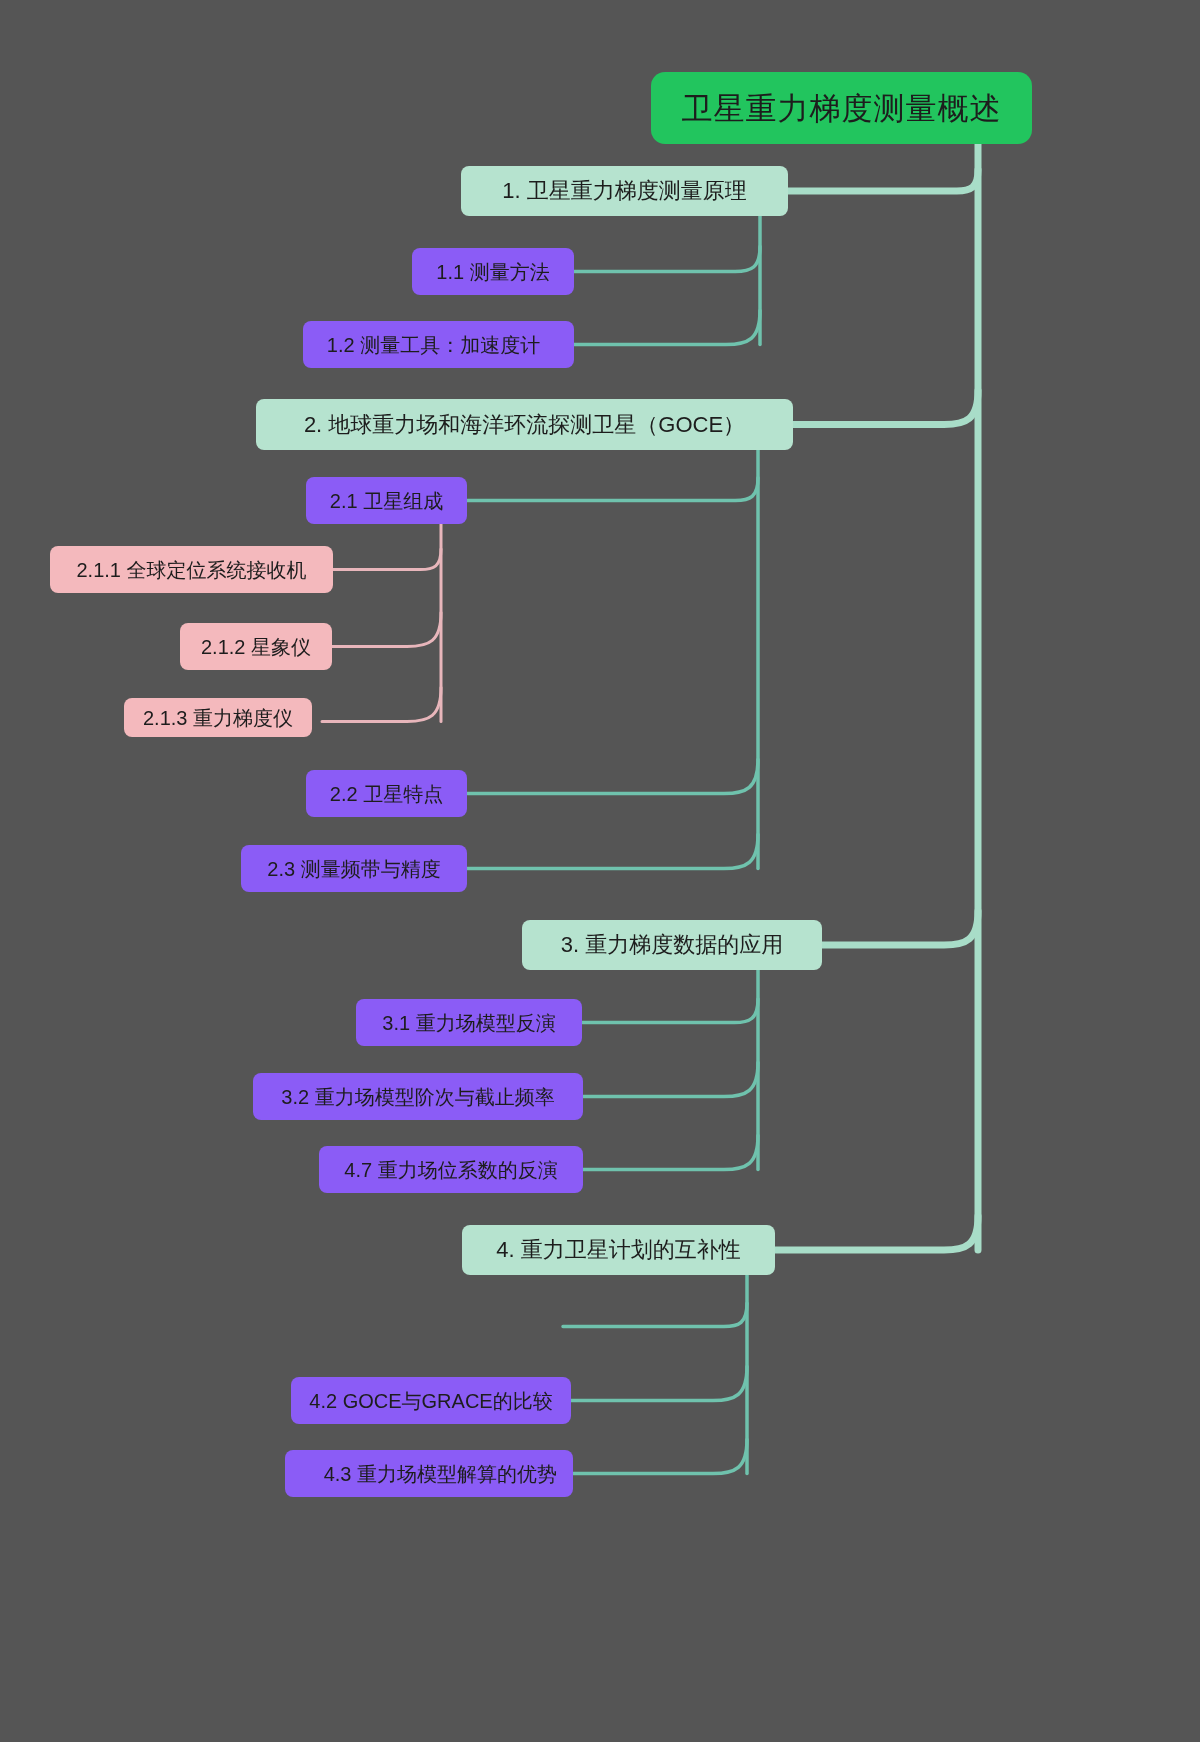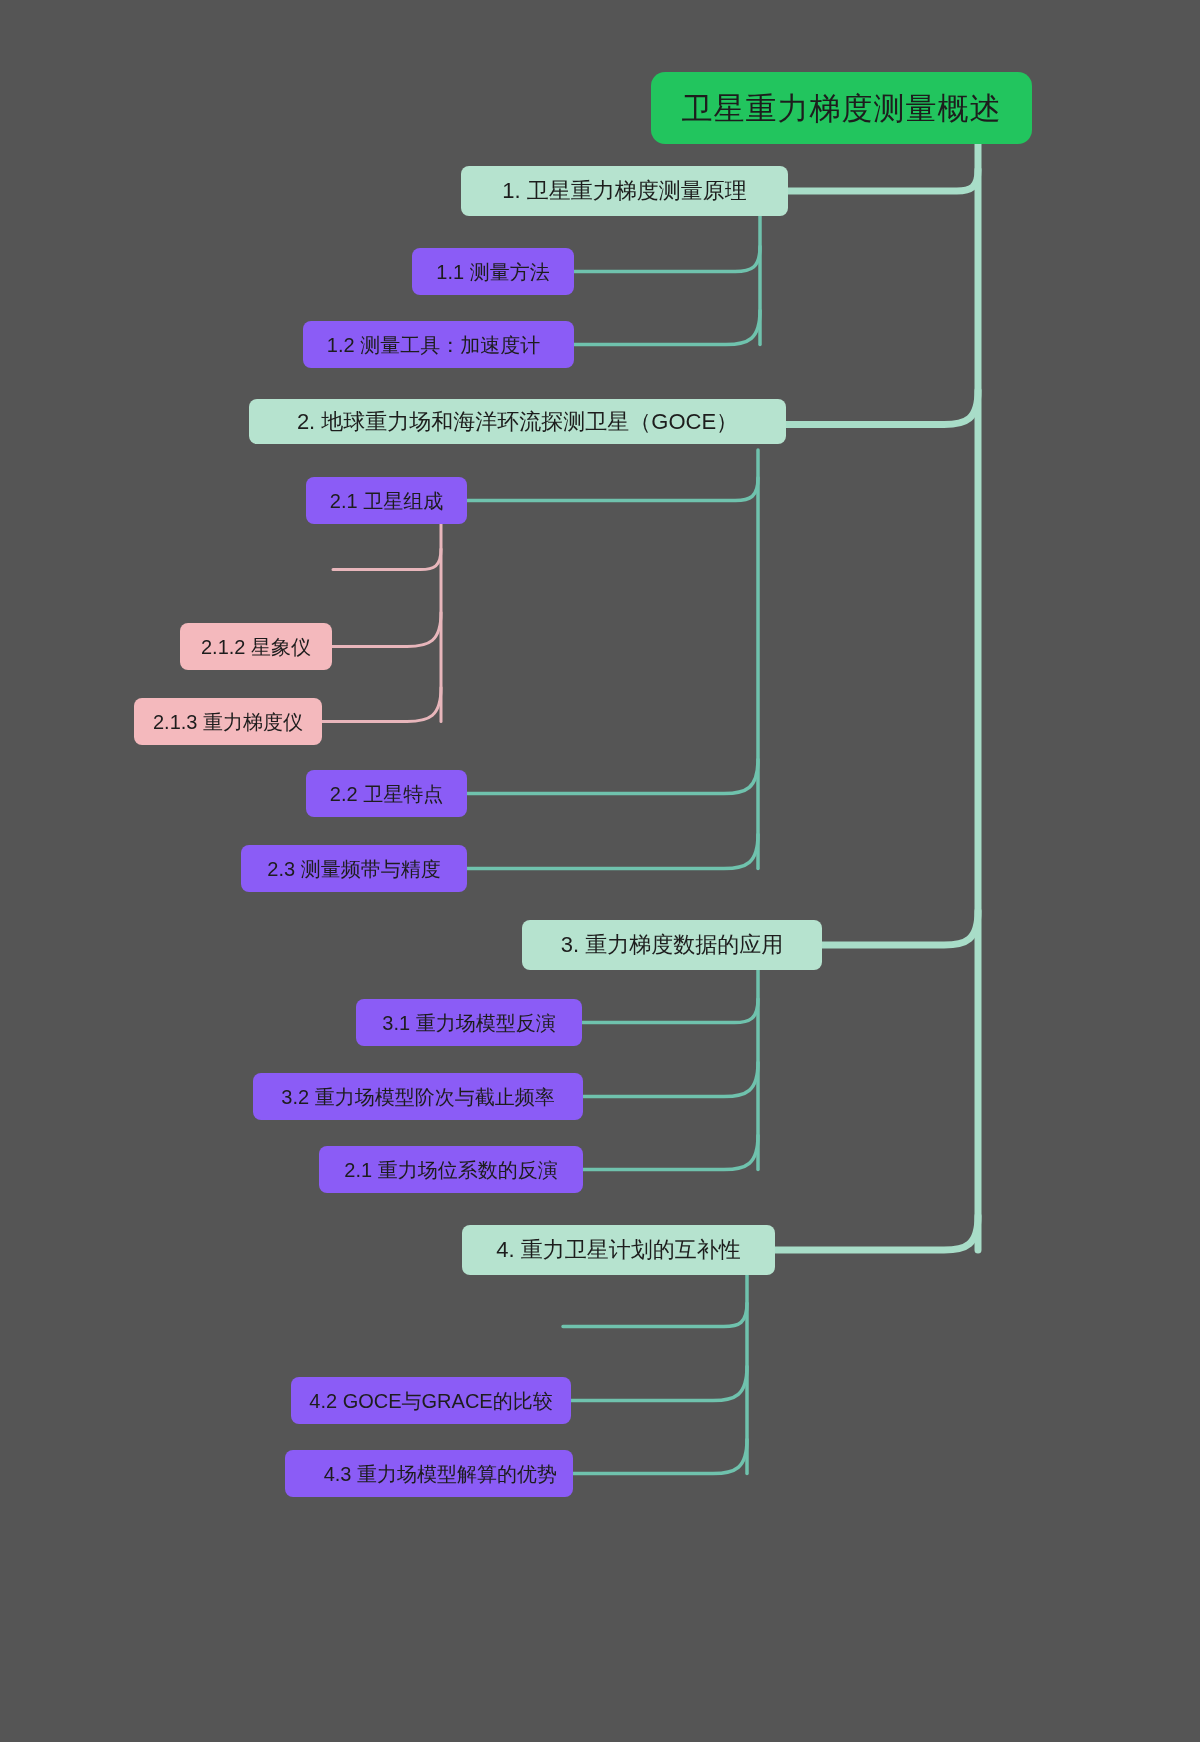--- a/index.html
+++ b/index.html
@@ -79,50 +79,53 @@
   <div class="node lvl1" style="left:461px;top:166px;width:327px;height:50px;">
     <span>1. 卫星重力梯度测量原理</span>
   </div>
   <div class="node lvl2" style="left:412px;top:248px;width:162px;height:47px;">
     <span>1.1 测量方法</span>
   </div>
   <div class="node lvl2" style="left:303px;top:321px;width:271px;height:47px;padding-left:6px;">
     <span>1.2 测量工具：加速度计</span>
   </div>
 
-  <div class="node lvl1" style="left:249px;top:399px;width:537px;height:45px;text-align:right;">
+  <div class="node lvl1" style="left:256px;top:399px;width:537px;height:51px;text-align:right;">
     <span>2. 地球重力场和海洋环流探测卫星（GOCE）</span>
   </div>
   <div class="node lvl2" style="left:306px;top:477px;width:161px;height:47px;">
     <span>2.1 卫星组成</span>
   </div>
+  <div class="node lvl3" style="left:50px;top:546px;width:283px;height:47px;">
+    <span>2.1.1 全球定位系统接收机</span>
+  </div>
   <div class="node lvl3" style="left:180px;top:623px;width:152px;height:47px;">
     <span>2.1.2 星象仪</span>
   </div>
-  <div class="node lvl3" style="left:134px;top:698px;width:188px;height:47px;">
+  <div class="node lvl3" style="left:124px;top:698px;width:188px;height:39px;">
     <span>2.1.3 重力梯度仪</span>
   </div>
   <div class="node lvl2" style="left:306px;top:770px;width:161px;height:47px;">
     <span>2.2 卫星特点</span>
   </div>
   <div class="node lvl2" style="left:241px;top:845px;width:226px;height:47px;">
     <span>2.3 测量频带与精度</span>
   </div>
 
   <div class="node lvl1" style="left:486px;top:920px;width:300px;height:50px;margin-left:36px;">
     <span>3. 重力梯度数据的应用</span>
   </div>
   <div class="node lvl2" style="left:356px;top:999px;width:226px;height:47px;">
     <span>3.1 重力场模型反演</span>
   </div>
   <div class="node lvl2" style="left:253px;top:1073px;width:330px;height:47px;">
     <span>3.2 重力场模型阶次与截止频率</span>
   </div>
   <div class="node lvl2" style="left:319px;top:1146px;width:264px;height:47px;">
-    <span>2.1 重力场位系数的反演</span>
+    <span>4.7 重力场位系数的反演</span>
   </div>
 
   <div class="node lvl1" style="left:462px;top:1225px;width:313px;height:50px;">
     <span>4. 重力卫星计划的互补性</span>
   </div>
   <div class="node lvl2" style="left:291px;top:1377px;width:280px;height:47px;">
     <span>4.2 GOCE与GRACE的比较</span>
   </div>
   <div class="node lvl2" style="left:285px;top:1450px;width:288px;height:47px;justify-content:flex-end;">
     <span>4.3 重力场模型解算的优势</span>

